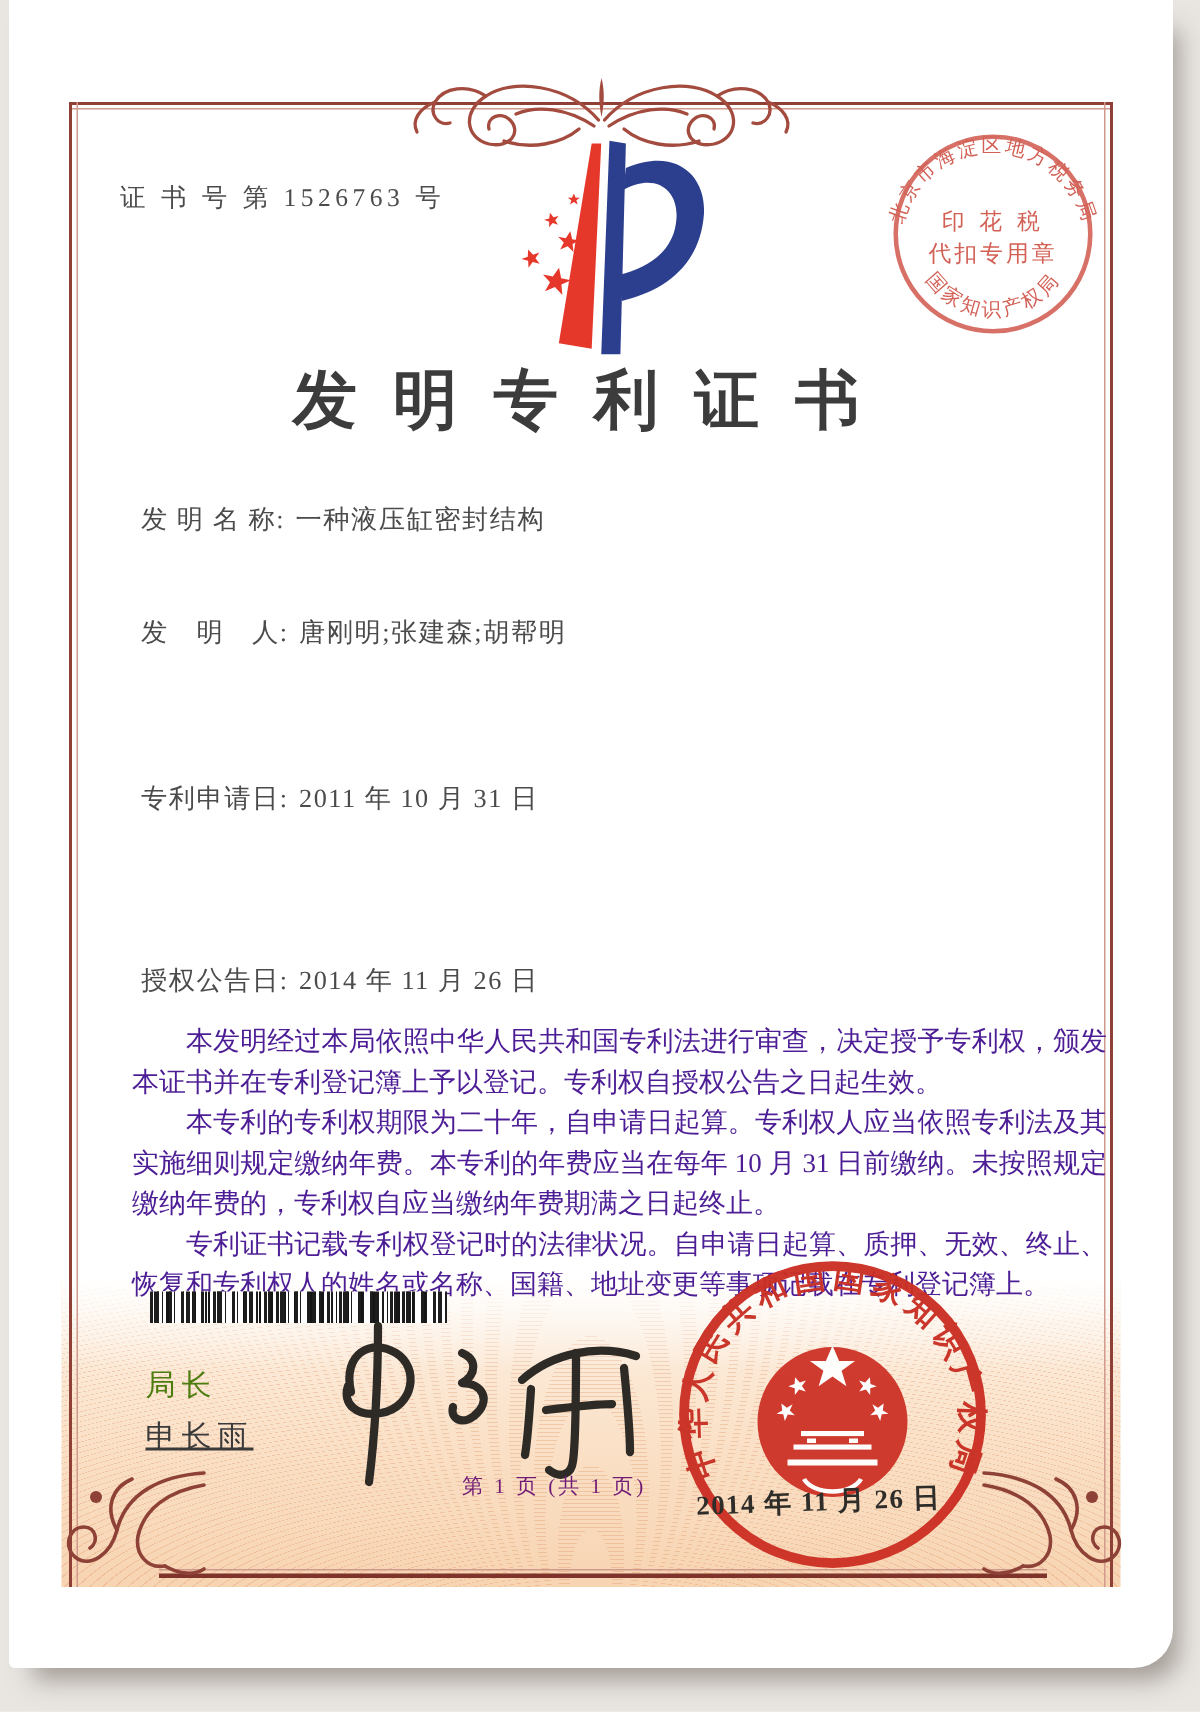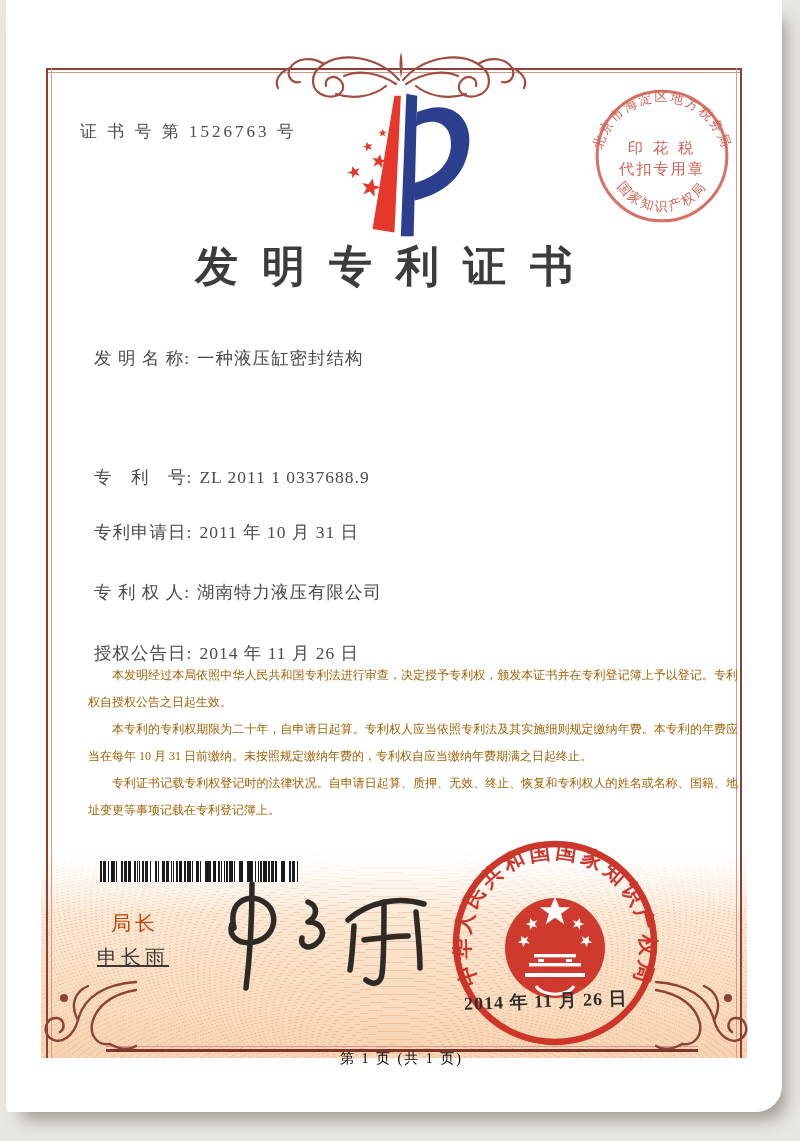--- a/index.html
+++ b/index.html
@@ -22,34 +22,34 @@
     background:
       linear-gradient(180deg,#ffffff 0%,rgba(255,255,255,0) 30%),
       repeating-radial-gradient(ellipse 1300px 430px at 50% 118%,rgba(219,130,80,.28) 0 1px,rgba(219,130,80,0) 1px 8px),
       linear-gradient(180deg,#fdf2e6 0%,#fae0c6 55%,#f7d4b2 100%);}
   
   .cert-no{position:absolute;left:80px;top:120px;font-size:17px;letter-spacing:3px;color:#4c4c4c;}
   .title{position:absolute;left:46px;top:238px;width:676px;text-align:center;
          font-size:43px;font-weight:bold;color:#3c3c3c;letter-spacing:24px;padding-left:24px;box-sizing:border-box;}
   .field-row{position:absolute;left:94px;font-size:17.5px;color:#4b4b4b;letter-spacing:1px;white-space:nowrap;}
   .field-row .fvalue{margin-left:7px;}
-  .paras{position:absolute;left:88px;top:662px;width:650px;font-size:12px;line-height:27px;
-         color:#a16207;text-align:justify;}
+  .paras{position:absolute;left:88px;top:681px;width:650px;font-size:18px;line-height:27px;
+         color:#4c1d95;text-align:justify;}
   .paras p{margin:0;text-indent:2em;}
   .barcode{position:absolute;left:100px;top:861px;width:198px;height:21px;background-color:#fff;
     background-image:
       repeating-linear-gradient(90deg,#1d1d1d 0 2px,transparent 2px 3px,#1d1d1d 3px 6px,transparent 6px 8px,#1d1d1d 8px 9px,transparent 9px 13px,#1d1d1d 13px 15px,transparent 15px 16px,#1d1d1d 16px 17px,transparent 17px 21px),
       repeating-linear-gradient(90deg,transparent 0 5px,#151515 5px 6px,transparent 6px 11px,#151515 11px 14px,transparent 14px 17px);}
-  .issuer-title{position:absolute;left:111px;top:910px;font-size:20px;letter-spacing:4px;color:#c2410c;
+  .issuer-title{position:absolute;left:97px;top:910px;font-size:20px;letter-spacing:4px;color:#4d7c0f;
                 font-family:"Liberation Sans","DejaVu Sans",sans-serif;}
   .issuer-name{position:absolute;left:97px;top:944px;font-size:20px;letter-spacing:4px;color:#3a3a3a;
                font-family:"Liberation Sans","DejaVu Sans",sans-serif;text-decoration:underline;}
   .seal-date{position:absolute;left:464px;top:989px;font-size:18px;color:#2f2d2a;letter-spacing:1px;
              transform:rotate(-2deg);font-weight:bold;}
-  .footer{position:absolute;left:308px;top:1050px;font-size:14px;color:#000000;letter-spacing:2px;margin-left:32px;}
+  .footer{position:absolute;left:308px;top:982px;font-size:14px;color:#701a75;letter-spacing:2px;}
   svg{position:absolute;overflow:visible;}
   .tax-stamp{left:586px;top:80px;opacity:.93;}
   .logo{left:330px;top:92px;}
   .signature{left:190px;top:876px;}
   .big-seal{left:448px;top:836px;opacity:.96;}
   .orn-top{left:266px;top:42px;}
   .orn-bl{left:40px;top:976px;}
   .orn-br{left:652px;top:976px;}
 </style>
 </head>
@@ -129,31 +129,28 @@
     <path d="M 95,22 C 132,6 154,28 152,56 C 149,94 122,112 92,119 L 90,100 C 115,94 131,80 132,58 C 133,37 116,25 93,38 Z" fill="#2c3f8e"></path>
     <use href="#lstar" transform="translate(57,45) scale(0.45)" fill="#e6372b"></use>
     <use href="#lstar" transform="translate(41,60) scale(0.55) rotate(-15)" fill="#e6372b"></use>
     <use href="#lstar" transform="translate(53,76) scale(0.8) rotate(10)" fill="#e6372b"></use>
     <use href="#lstar" transform="translate(26,88) scale(0.7) rotate(-20)" fill="#e6372b"></use>
     <use href="#lstar" transform="translate(44,105) scale(1.05) rotate(12)" fill="#e6372b"></use>
   </svg>
 
   <div class="title">发明专利证书</div>
 
-  <div class="field-row" style="top:346px">
+  <div class="field-row" style="top:334px">
     <span>发 明 名 称:</span><span class="fvalue">一种液压缸密封结构</span>
   </div>
-  <div class="field-row" style="top:465px">
-    <span>专　利　号:</span><span class="fvalue">ZL 2011 1 0337688.9</span>
+  <div class="field-row" style="top:409px">
+    <span>发　明　人:</span><span class="fvalue">唐刚明;张建森;胡帮明</span>
   </div>
   <div class="field-row" style="top:520px">
     <span>专利申请日:</span><span class="fvalue">2011 年 10 月 31 日</span>
-  </div>
-  <div class="field-row" style="top:580px">
-    <span>专 利 权 人:</span><span class="fvalue">湖南特力液压有限公司</span>
   </div>
   <div class="field-row" style="top:641px">
     <span>授权公告日:</span><span class="fvalue">2014 年 11 月 26 日</span>
   </div>
 
   <div class="paras">
     <p>本发明经过本局依照中华人民共和国专利法进行审查，决定授予专利权，颁发本证书并在专利登记簿上予以登记。专利权自授权公告之日起生效。</p>
     <p>本专利的专利权期限为二十年，自申请日起算。专利权人应当依照专利法及其实施细则规定缴纳年费。本专利的年费应当在每年 10 月 31 日前缴纳。未按照规定缴纳年费的，专利权自应当缴纳年费期满之日起终止。</p>
     <p>专利证书记载专利权登记时的法律状况。自申请日起算、质押、无效、终止、恢复和专利权人的姓名或名称、国籍、地址变更等事项记载在专利登记簿上。</p>
   </div>

